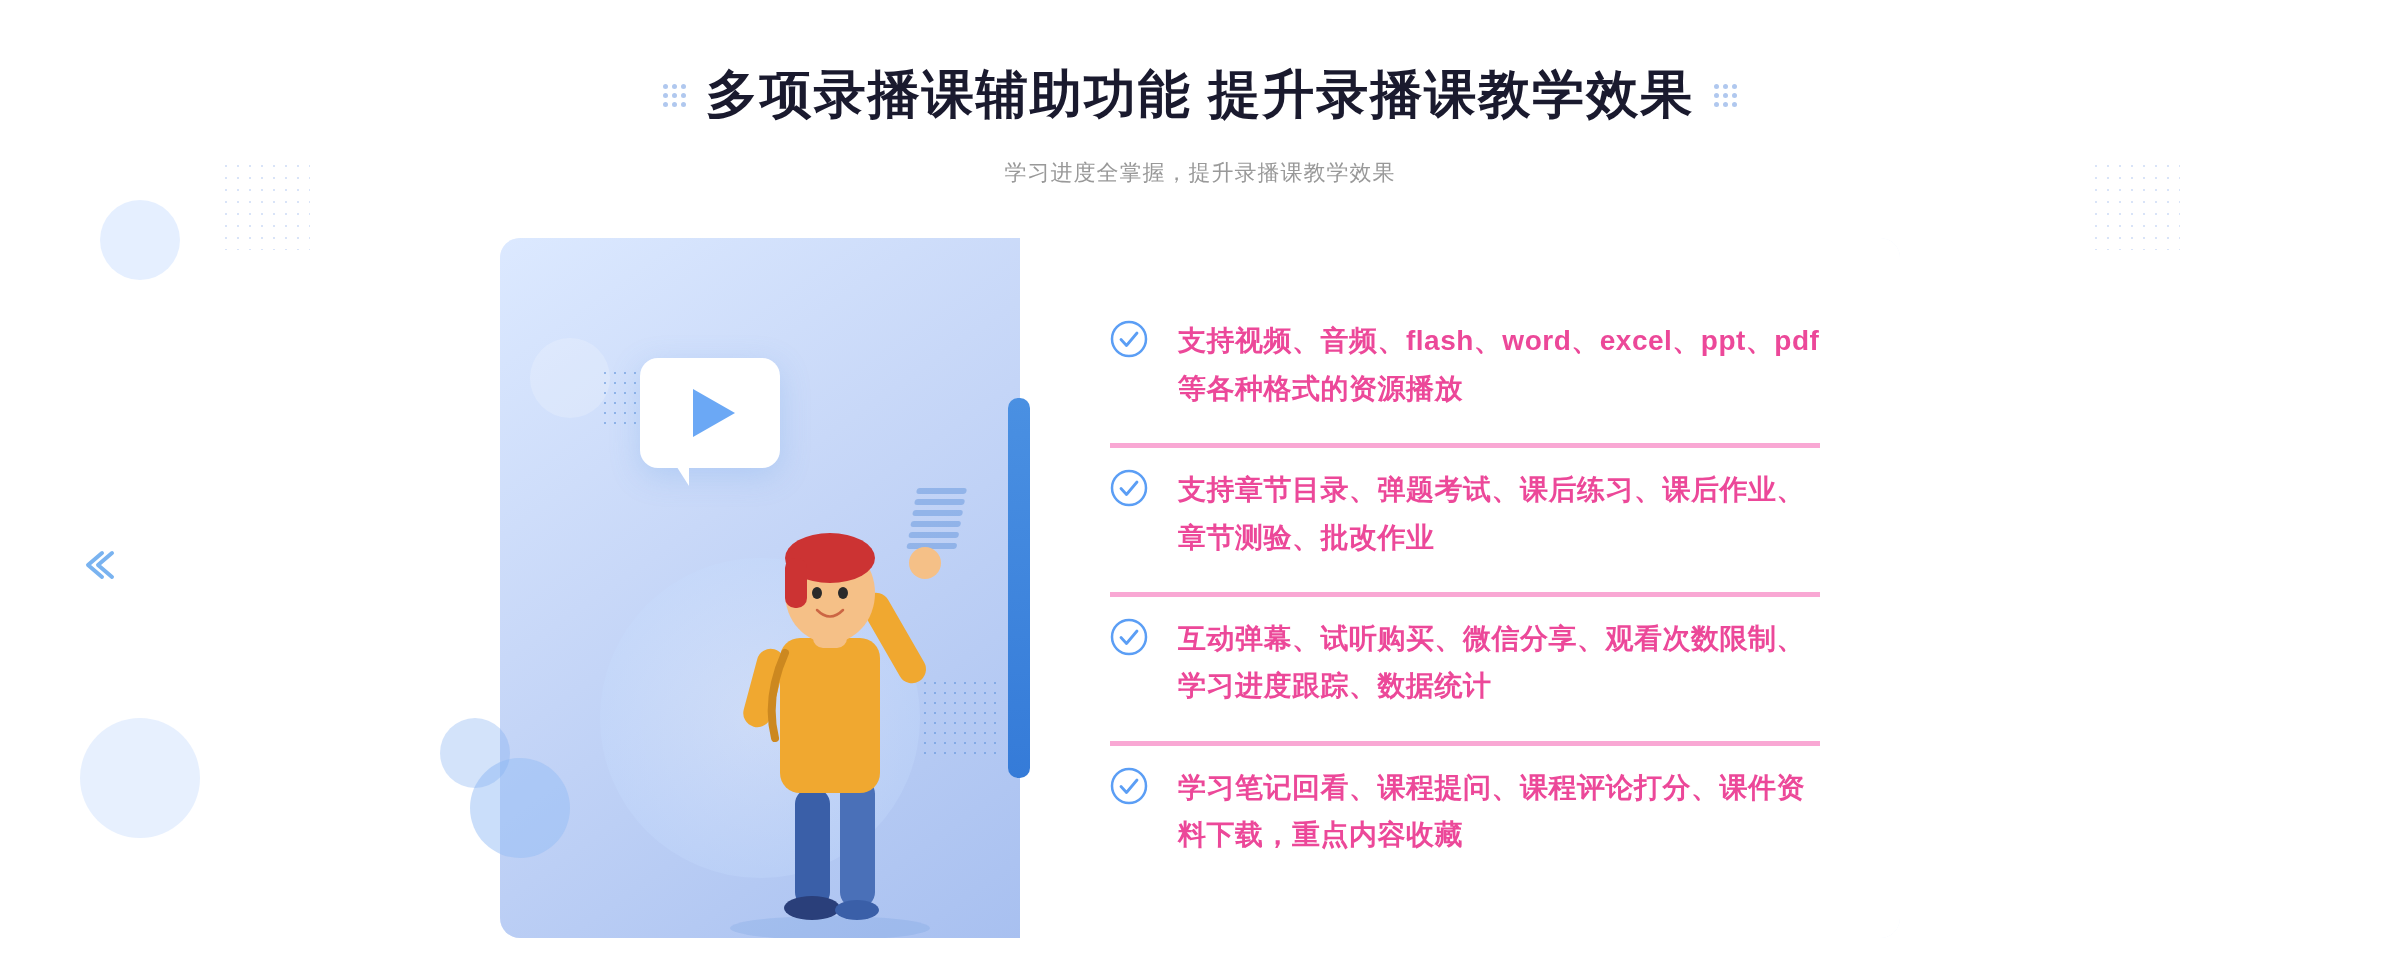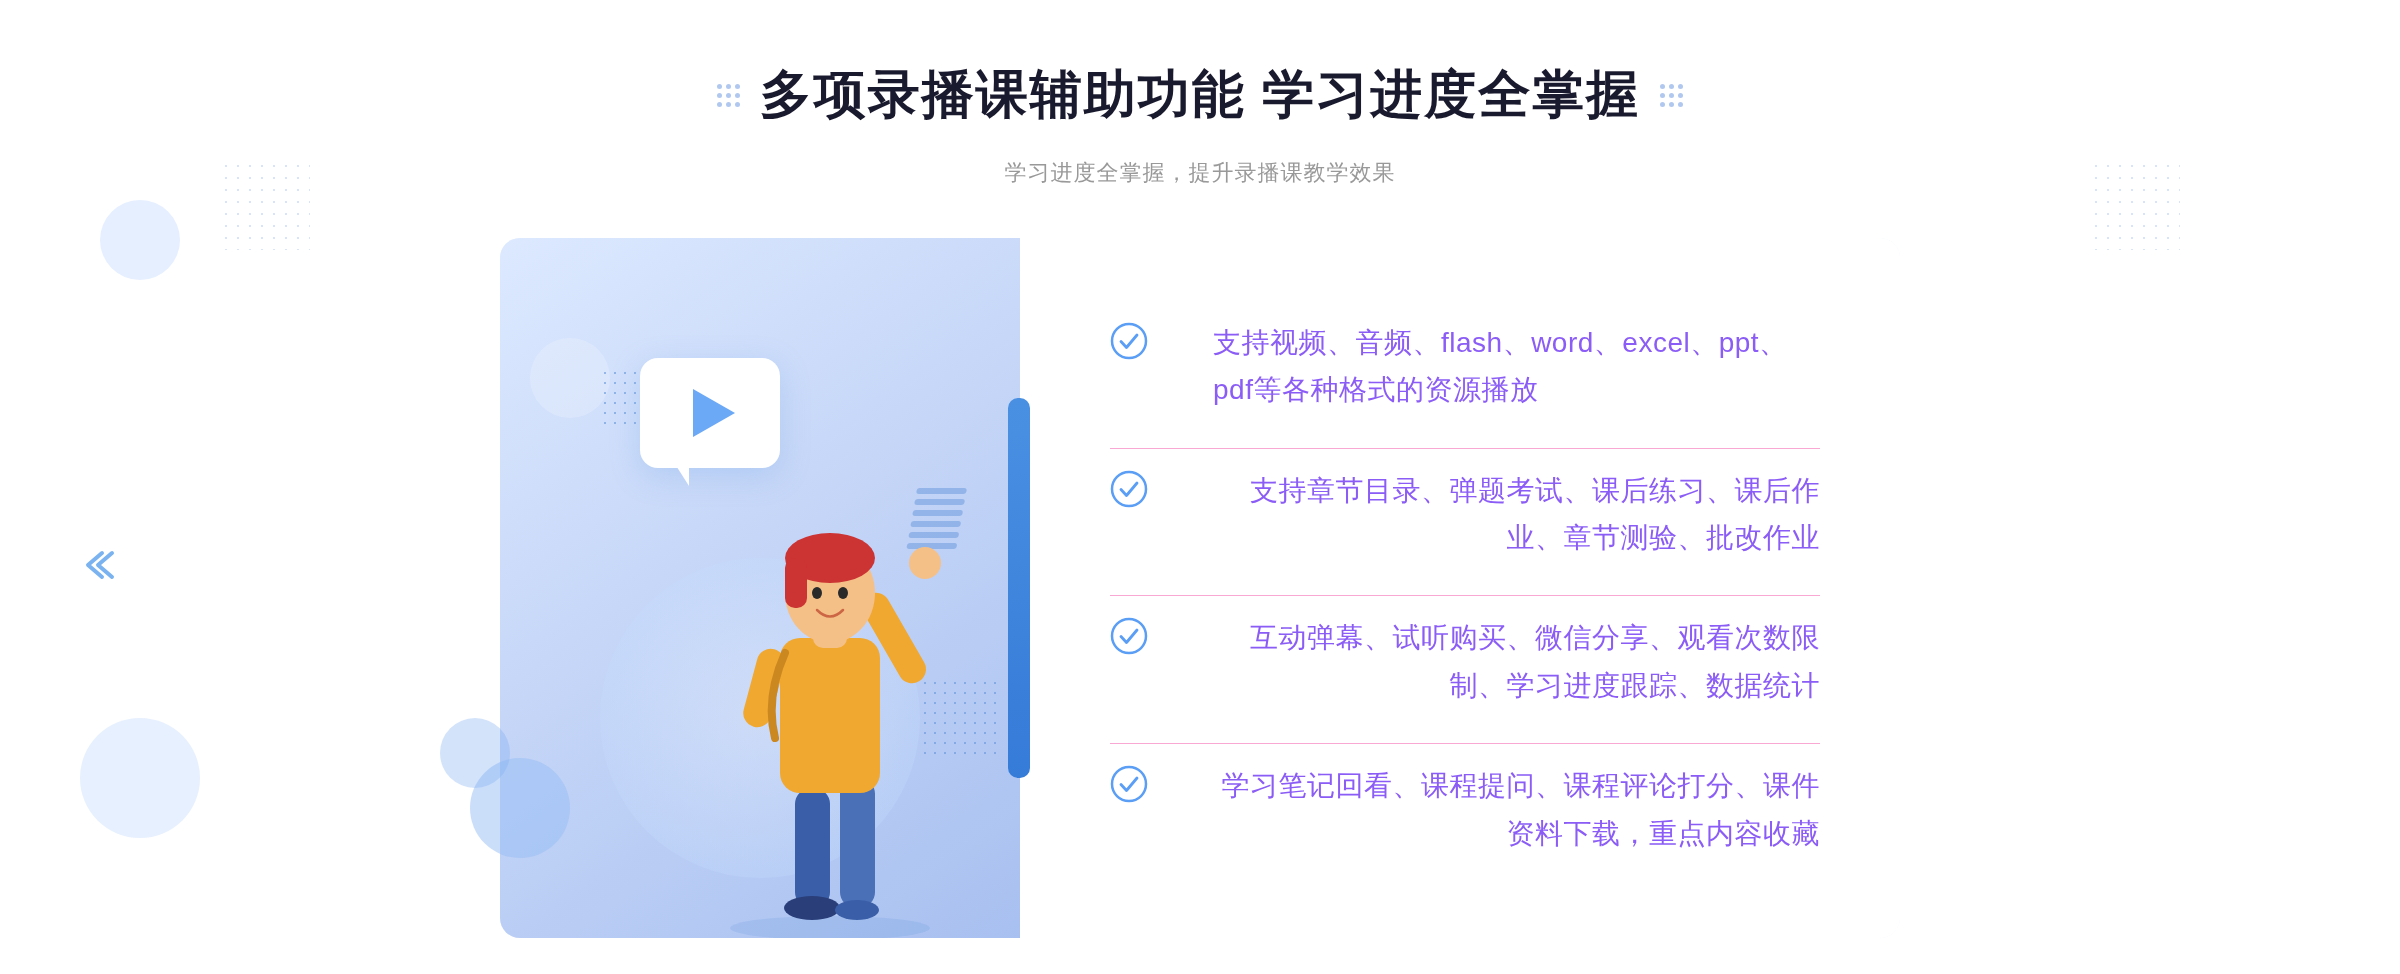--- a/index.html
+++ b/index.html
@@ -282,43 +282,41 @@
     }
 
     .feature-item {
       display: flex;
       align-items: flex-start;
       gap: 30px;
       padding: 18px 0;
     }
 
     .feature-item + .feature-item {
-      border-top: 1px solid #f9a8d4;
-      text-align: right;
+      border-top: 5px solid #f9a8d4;
     }
 
     .check-icon {
       width: 38px;
       height: 38px;
       min-width: 38px;
       margin-top: 3px;
     }
 
     .check-icon svg {
       width: 38px;
       height: 38px;
     }
 
     .feature-text {
       font-size: 28px;
-      color: #8b5cf6;
+      color: #ec4899;
       line-height: 1.7;
-      font-weight: 400;
+      font-weight: 700;
       letter-spacing: 0.5px;
-      margin-left: 35px;
     }
 
     
     .deco-left-top {
       position: absolute;
       left: 100px;
       top: 200px;
       width: 80px;
       height: 80px;
       border-radius: 50%;
@@ -358,21 +356,21 @@
             <span class="dot"></span>
             <span class="dot"></span>
             <span class="dot"></span>
           </span>
         <span>
             <span class="dot"></span>
             <span class="dot"></span>
             <span class="dot"></span>
           </span>
       </div>
-      <h1 class="main-title">多项录播课辅助功能 学习进度全掌握</h1>
+      <h1 class="main-title">多项录播课辅助功能 提升录播课教学效果</h1>
       <div class="dots-icon">
         <span>
             <span class="dot"></span>
             <span class="dot"></span>
             <span class="dot"></span>
           </span>
         <span>
             <span class="dot"></span>
             <span class="dot"></span>
             <span class="dot"></span>

